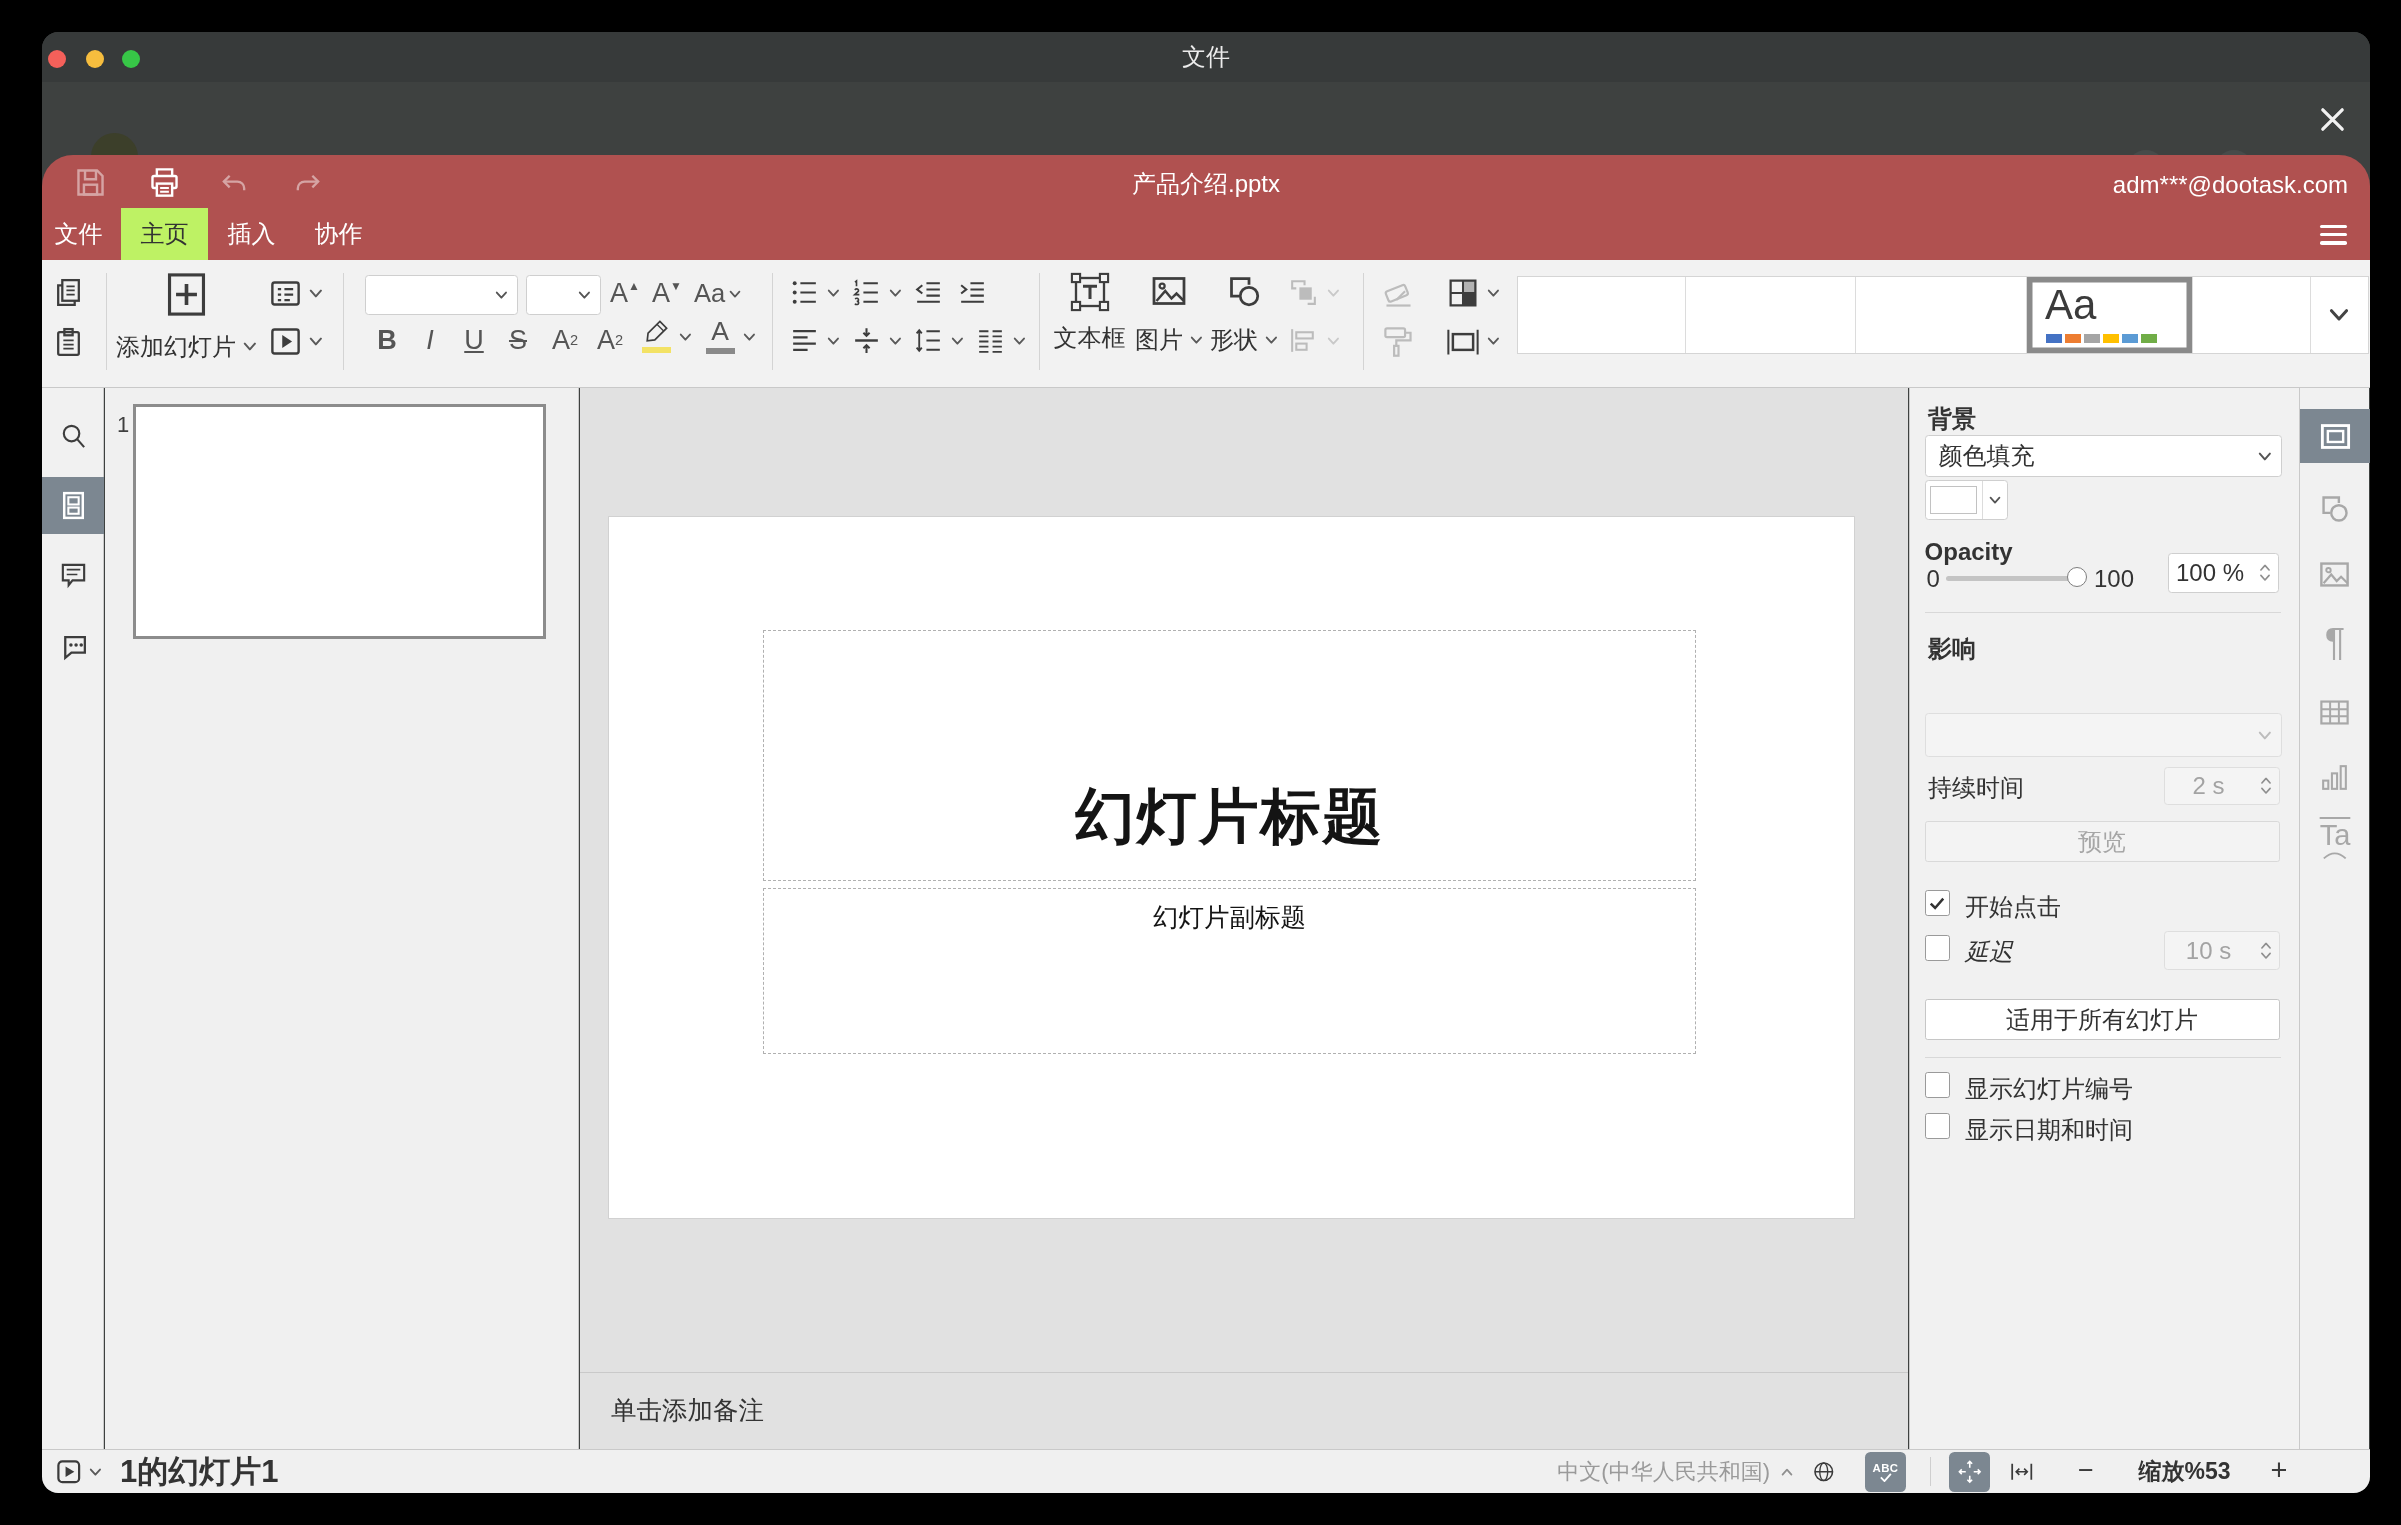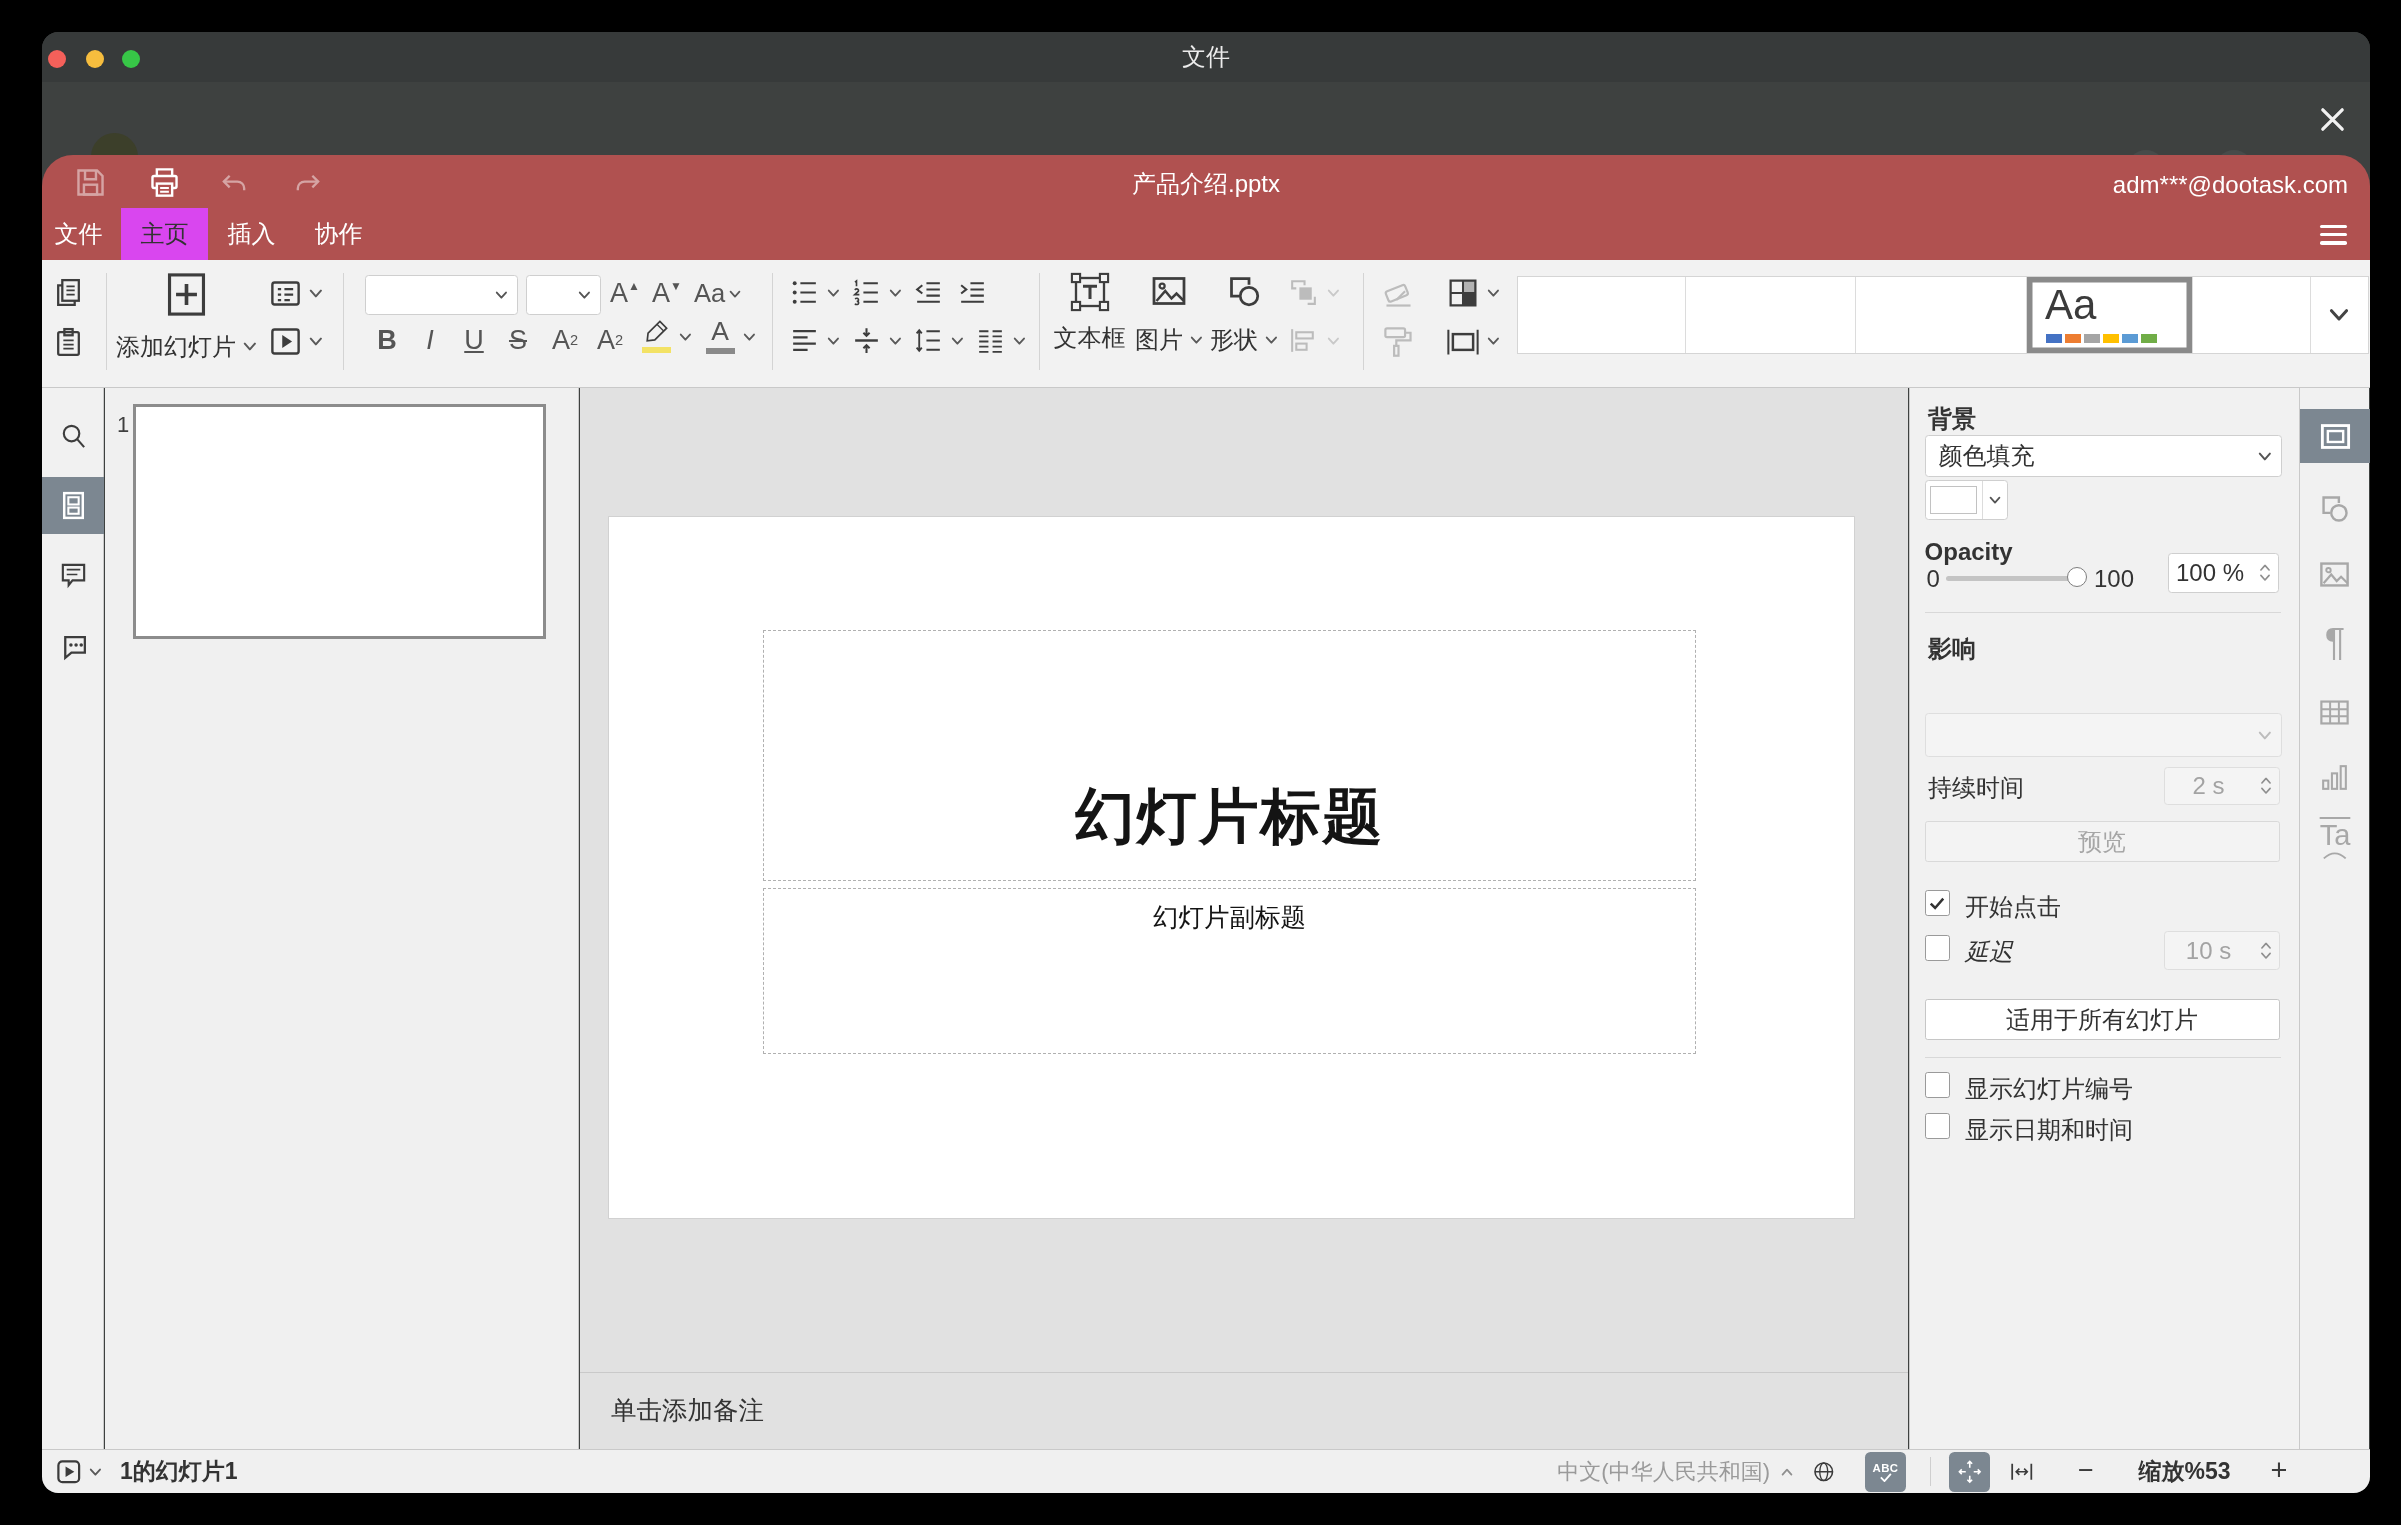--- a/index.html
+++ b/index.html
@@ -11,21 +11,21 @@
   .titlebar-title{position:absolute;left:0;top:0;width:100%;height:50px;line-height:50px;text-align:center;color:#ececec;font-size:24px;}
   .backdrop{position:absolute;left:0;top:50px;width:100%;height:178px;background:#3e4140;}
   .peek-circle{position:absolute;border-radius:50%;}
   .xbtn{position:absolute;left:2272px;top:69px;width:36px;height:36px;color:#f1f1f1;display:flex;align-items:center;justify-content:center;cursor:pointer;}
   .redhdr{position:absolute;left:0;top:123px;width:100%;height:105px;background:#b05150;border-radius:31px 31px 0 0;}
   .qbtn{position:absolute;color:#fff;}
   .dim{opacity:.48;}
   .doctitle{position:absolute;left:0;top:0;width:100%;height:57px;line-height:57px;text-align:center;color:#fff;font-size:24px;}
   .account{position:absolute;right:22px;top:16.4px;color:#fff;font-size:24px;}
   .tab{position:absolute;bottom:0;height:52px;line-height:52px;text-align:center;color:#fff;font-size:24px;cursor:pointer;}
-  .tab.active{background:#d946ef;color:#333;}
+  .tab.active{background:#bef264;color:#333;}
   .burger{position:absolute;right:23px;bottom:15.5px;width:27px;cursor:pointer;}
   .burger div{height:3.2px;background:#fff;border-radius:1.8px;margin-bottom:5px;}
   .toolbar{position:absolute;left:0;top:228px;width:100%;height:127px;background:#f2f2f2;border-bottom:0.9px solid #c9c9c9;}
   .tdiv{position:absolute;top:12.8px;height:97px;width:0.9px;background:#d4d4d4;}
   .ibtn{display:flex;align-items:center;justify-content:center;color:#3d3d3d;cursor:pointer;}
   .ibtn.dis{color:#bcbcbc;cursor:default;}
   .chev{color:#5a5a5a;display:flex;align-items:center;}
   .chev.dis{color:#c9c9c9;}
   .tb-label{font-size:24px;color:#333;white-space:nowrap;display:flex;align-items:center;gap:7.3px;justify-content:center;}
   .selectbox{position:absolute;background:#fff;border:0.9px solid #cfcfcf;border-radius:3.6px;display:flex;align-items:center;cursor:pointer;}
@@ -792,21 +792,21 @@
     <div class="ibtn abs" style="left:13.7px;top:9px;color:#3b3b3b;">
         <svg class="icon" width="25.5" height="25.5" viewBox="0 0 28 28">
           <use href="#i-play"></use>
         </svg>
       </div>
     <span class="chev abs" style="left:47px;top:18px;">
         <svg class="icon" width="12.8" height="8.2" viewBox="0 0 14 9">
           <use href="#i-chev"></use>
         </svg>
       </span>
-    <div class="abs" style="left:78px;top:0;height:43px;line-height:43px;font-size:23px;font-weight:700;color:#333;">1的幻灯片1</div>
+    <div class="abs" style="left:78px;top:0;height:43px;line-height:43px;font-size:31px;font-weight:700;color:#333;">1的幻灯片1</div>
 
     <div class="abs" style="left:1460px;top:0;width:268px;height:43px;line-height:43px;text-align:right;font-size:22px;color:#9a9a9a;cursor:pointer;">中文(中华人民共和国)</div>
     <span class="chev abs" style="left:1739px;top:18px;color:#8f8f8f;transform:rotate(180deg);">
         <svg class="icon" width="12" height="8.2" viewBox="0 0 13 9">
           <use href="#i-chev"></use>
         </svg>
       </span>
     <div class="ibtn abs" style="left:1769px;top:9px;color:#3b3b3b;">
         <svg class="icon" width="25.5" height="25.5" viewBox="0 0 28 28">
           <use href="#i-globe"></use>

